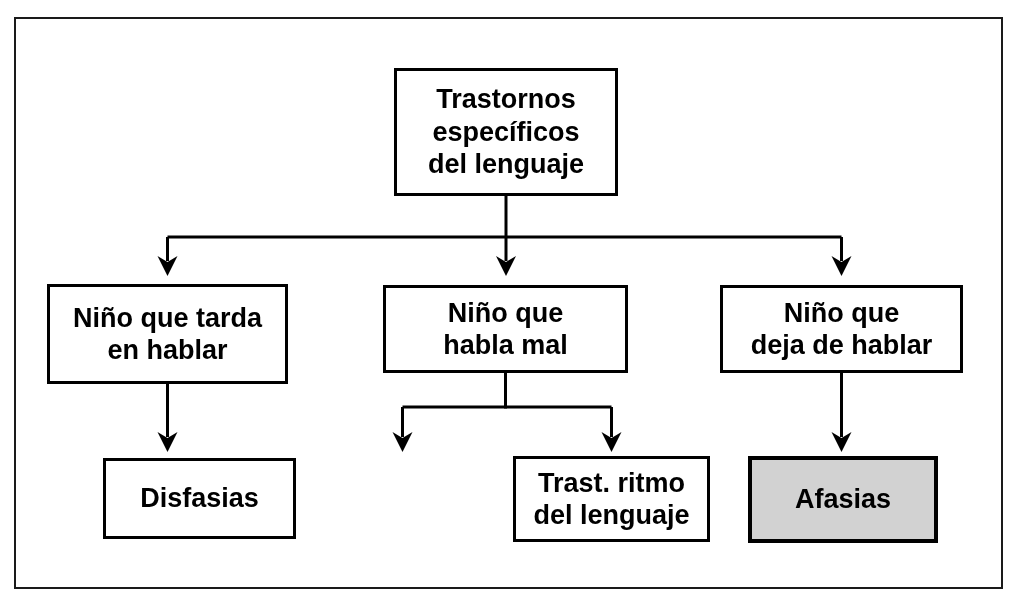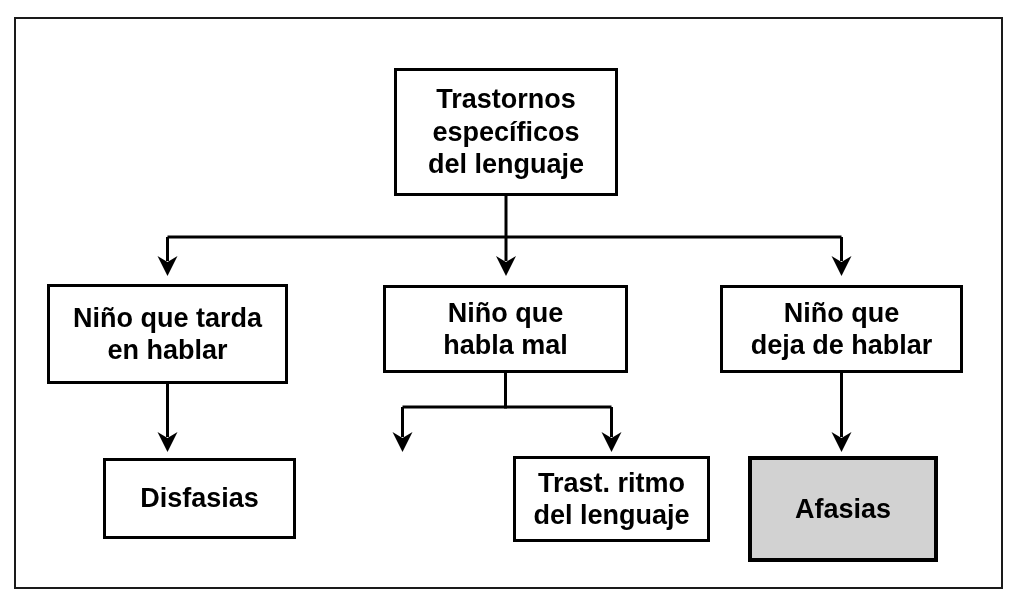--- a/index.html
+++ b/index.html
@@ -56,21 +56,21 @@
     border-width: 4px;
   }
   
   .n-root      { left: 394px; top: 68px;  width: 224px; height: 128px; }
   .n-tarda     { left: 47px;  top: 284px; width: 241px; height: 100px; }
   .n-hablamal  { left: 383px; top: 285px; width: 245px; height: 88px; }
   .n-deja      { left: 720px; top: 285px; width: 243px; height: 88px; }
   .n-disfasias { left: 73px;  top: 458px; width: 193px; height: 81px; margin-left: 30px; }
   .n-dislalias { left: 307px; top: 456px; width: 191px; height: 82px; }
   .n-ritmo     { left: 513px; top: 456px; width: 197px; height: 86px; }
-  .n-afasias   { left: 748px; top: 456px; width: 190px; height: 106px; }
+  .n-afasias   { left: 748px; top: 456px; width: 190px; height: 87px; }
 </style>
 </head>
 <body>
 
 <div class="stage">
 
   <div class="frame"></div>
 
   <svg class="connectors" viewBox="0 0 1024 601" xmlns="http://www.w3.org/2000/svg">
     <g stroke="#000000" stroke-width="3" fill="none">

